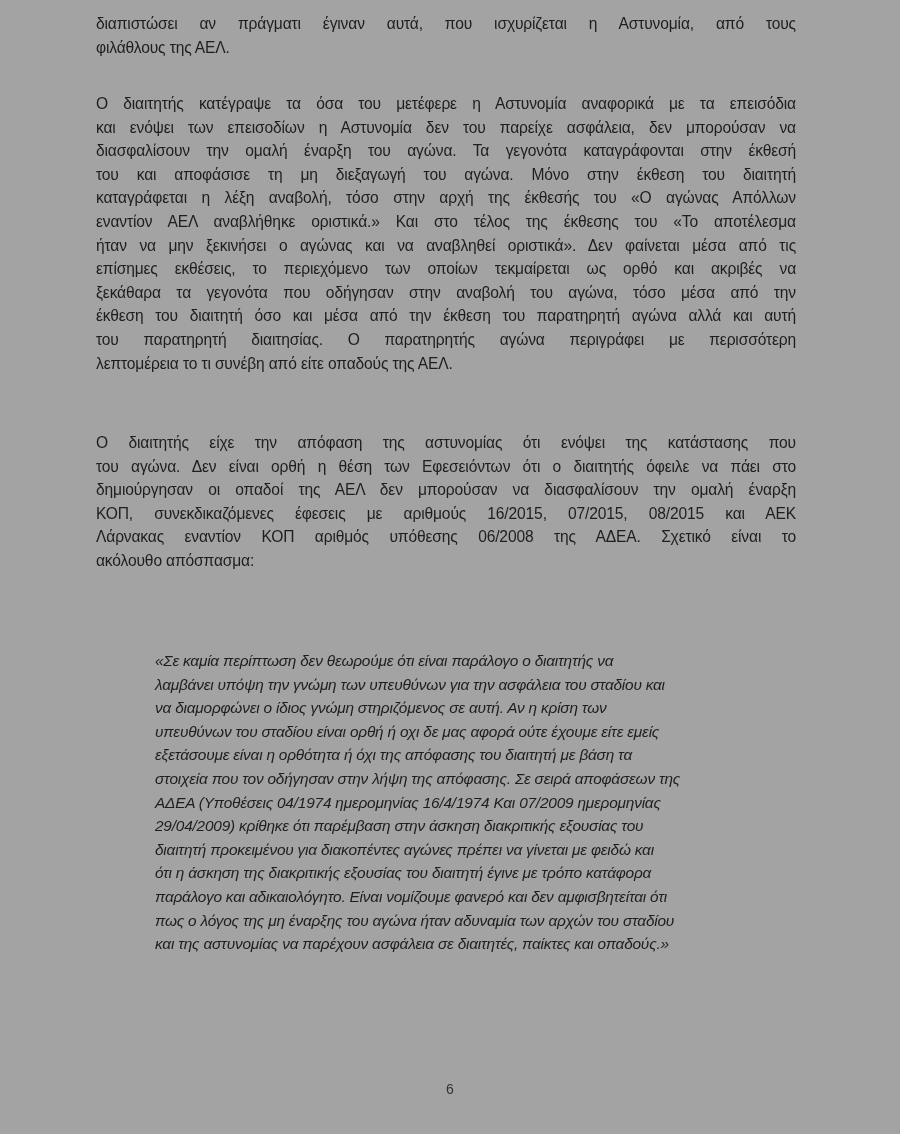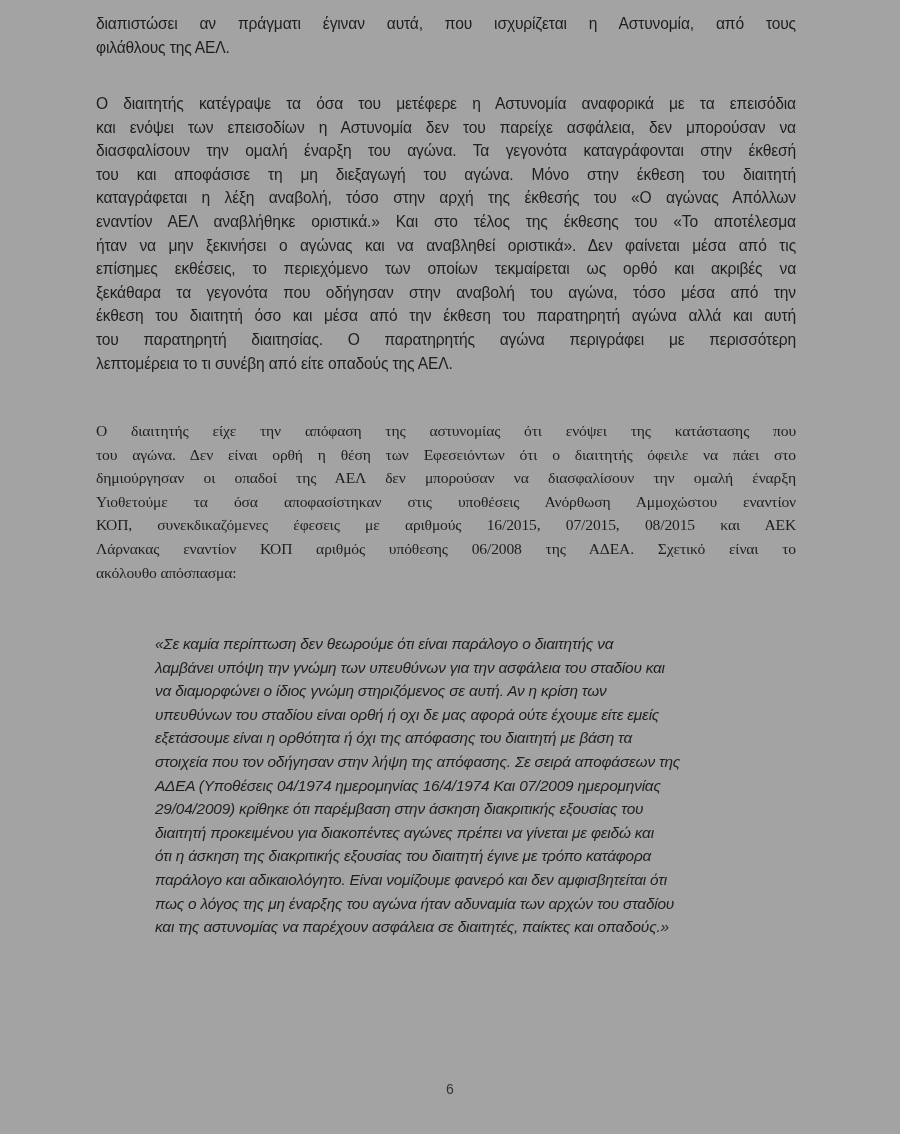--- a/index.html
+++ b/index.html
@@ -3,21 +3,21 @@
 <meta charset="utf-8">
 <style>
   html, body { margin: 0; padding: 0; background: #ffffff; }
   body { width: 900px; height: 1134px; position: relative; overflow: hidden;
          font-family: "Liberation Sans", "DejaVu Sans", sans-serif; color: #1e1e1e; }
   .page { position: absolute; left: 0; top: 0; width: 900px; height: 1134px; background: #a3a3a3; }
   .para { position: absolute; left: 96px; width: 700px; }
   .line { display: block; height: 23.6px; line-height: 23.6px; font-size: 15.6px;
           white-space: nowrap; text-align: justify; text-align-last: justify; letter-spacing: -0.15px; }
   .line.last { text-align-last: left; }
-  .quote { position: absolute; left: 155px; width: 640px; }
+  .quote { position: absolute; left: 155px; width: 640px; margin-top: 17px; }
   .quote .line { font-style: italic; text-align: left; text-align-last: left; font-size: 15.4px; letter-spacing: -0.2px; }
   .pagenum { position: absolute; left: 0; width: 900px; top: 1081px; text-align: center; font-size: 14px; color: #333; }
 </style>
 </head>
 <body>
 
 <div class="page">
 
   <div class="para" id="p0" style="top:12px;">
       <span class="line">διαπιστώσει αν πράγματι έγιναν αυτά, που ισχυρίζεται η Αστυνομία, από τους</span>
@@ -30,25 +30,24 @@
       <span class="line">του και αποφάσισε τη μη διεξαγωγή του αγώνα. Μόνο στην έκθεση του διαιτητή</span>
       <span class="line">καταγράφεται η λέξη αναβολή, τόσο στην αρχή της έκθεσής του «Ο αγώνας Απόλλων</span>
       <span class="line">εναντίον ΑΕΛ αναβλήθηκε οριστικά.» Και στο τέλος της έκθεσης του «Το αποτέλεσμα</span>
       <span class="line">ήταν να μην ξεκινήσει ο αγώνας και να αναβληθεί οριστικά». Δεν φαίνεται μέσα από τις</span>
       <span class="line">επίσημες εκθέσεις, το περιεχόμενο των οποίων τεκμαίρεται ως ορθό και ακριβές να</span>
       <span class="line">ξεκάθαρα τα γεγονότα που οδήγησαν στην αναβολή του αγώνα, τόσο μέσα από την</span>
       <span class="line">έκθεση του διαιτητή όσο και μέσα από την έκθεση του παρατηρητή αγώνα αλλά και αυτή</span>
       <span class="line">του παρατηρητή διαιτησίας. Ο παρατηρητής αγώνα περιγράφει με περισσότερη</span>
       <span class="line last">λεπτομέρεια το τι συνέβη από είτε οπαδούς της ΑΕΛ.</span>
     </div>
-  <div class="para" id="p2" style="top:419px;font-family:Liberation Serif, serif;">
+  <div class="para" id="p2" style="top:431px;">
       <span class="line">Ο διαιτητής είχε την απόφαση της αστυνομίας ότι ενόψει της κατάστασης που</span>
       <span class="line">του αγώνα. Δεν είναι ορθή η θέση των Εφεσειόντων ότι ο διαιτητής όφειλε να πάει στο</span>
       <span class="line">δημιούργησαν οι οπαδοί της ΑΕΛ δεν μπορούσαν να διασφαλίσουν την ομαλή έναρξη</span>
-      <span class="line">Υιοθετούμε τα όσα αποφασίστηκαν στις υποθέσεις Ανόρθωση Αμμοχώστου εναντίον</span>
       <span class="line">ΚΟΠ, συνεκδικαζόμενες έφεσεις με αριθμούς 16/2015, 07/2015, 08/2015 και ΑΕΚ</span>
       <span class="line">Λάρνακας εναντίον ΚΟΠ αριθμός υπόθεσης 06/2008 της ΑΔΕΑ. Σχετικό είναι το</span>
       <span class="line last">ακόλουθο απόσπασμα:</span>
     </div>
   <div class="quote" id="q" style="top:632px;">
       <span class="line">«Σε καμία περίπτωση δεν θεωρούμε ότι είναι παράλογο ο διαιτητής να</span>
       <span class="line">λαμβάνει υπόψη την γνώμη των υπευθύνων για την ασφάλεια του σταδίου και</span>
       <span class="line">να διαμορφώνει ο ίδιος γνώμη στηριζόμενος σε αυτή. Αν η κρίση των</span>
       <span class="line">υπευθύνων του σταδίου είναι ορθή ή οχι δε μας αφορά ούτε έχουμε είτε εμείς</span>
       <span class="line">εξετάσουμε είναι η ορθότητα ή όχι της απόφασης του διαιτητή με βάση τα</span>

